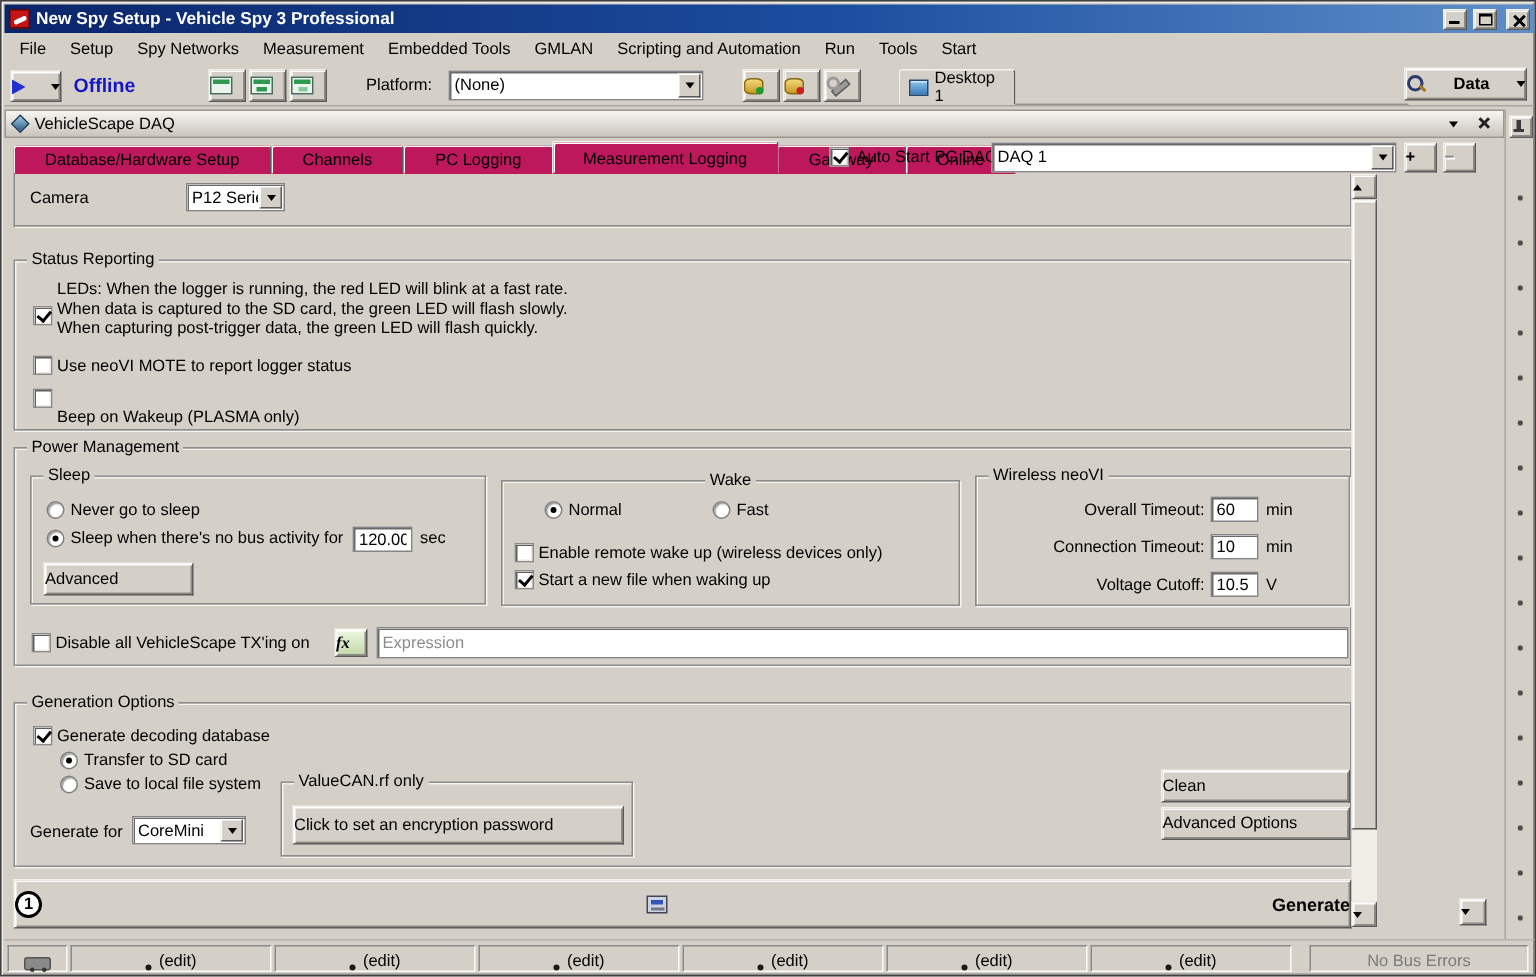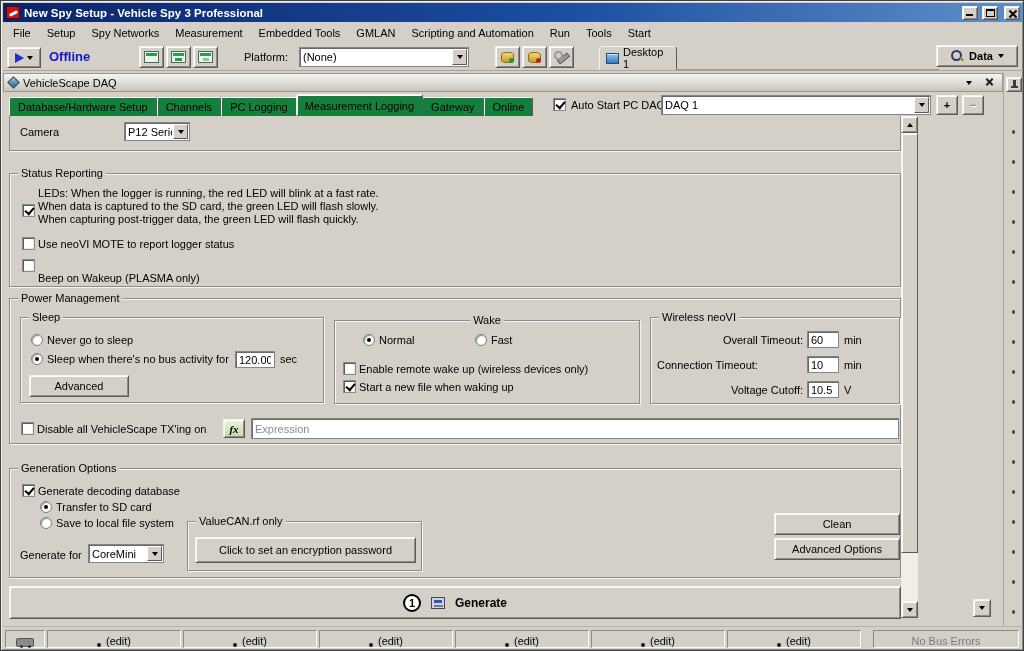--- a/index.html
+++ b/index.html
@@ -1,21 +1,21 @@
 <!DOCTYPE html>
 <html><head>
 <meta charset="utf-8">
 <style>
 *{margin:0;padding:0;box-sizing:border-box}
 html,body{background:#9a9a9a}
 #win{position:relative;width:1024px;height:651px;background:#d4d0c8;border:1px solid #404040;
 box-shadow:inset 1px 1px 0 #f0eee8, inset -1px -1px 0 #8a8a8a;overflow:hidden;
 font-family:"Liberation Sans",sans-serif;font-size:11px;color:#000}
 .b3{position:absolute;background:#d4d0c8;border:1px solid;border-color:#f4f2ec #5a5a5a #5a5a5a #f4f2ec;
-box-shadow:inset 1px 1px 0 #fff, inset -1px -1px 0 #8f8b84;display:flex;align-items:center;justify-content:center;font-size:11px;cursor:default}
+box-shadow:inset 1px 1px 0 #fff, inset -1px -1px 0 #8f8b84;display:flex;align-items:center;justify-content:space-between;font-size:11px;cursor:default}
 .b3.dis{color:#8a8a8a;text-shadow:1px 1px 0 #fff}
 .field{position:absolute;background:#fff;border:1px solid #848484;box-shadow:inset 1px 1px 0 #6a6a6a;
 font-family:"Liberation Sans",sans-serif;font-size:11px;padding:0 3px;color:#000}
 .field::placeholder{color:#8c8c8c}
 .combo{position:absolute;display:flex;align-items:center;background:#fff;border:1px solid #848484;
 box-shadow:inset 1px 1px 0 #6a6a6a;padding-left:3px}
 .combo .val{flex:1;white-space:nowrap;overflow:hidden}
 .combo .cbtn{width:15px;align-self:stretch;margin:1px;background:#d4d0c8;border:1px solid;
 border-color:#fff #5a5a5a #5a5a5a #fff;display:flex;align-items:center;justify-content:center;flex:none}
 .arr-d{width:0;height:0;border-left:3px solid transparent;border-right:3px solid transparent;border-top:4px solid #000}
@@ -67,21 +67,21 @@
 
 #panelhdr{position:absolute;left:2px;top:72px;width:1000px;height:19px;
 background:linear-gradient(#f6f5f1,#c9c5bd);border:1px solid #9a968e;display:flex;align-items:center;gap:5px;padding:0 5px}
 .vsicon{width:9px;height:9px;transform:rotate(45deg);background:linear-gradient(135deg,#9cc8e0,#2a5a88);border:1px solid #1e3a55;flex:none}
 .cls2{position:relative;width:14px;height:13px;flex:none}
 .cls2::before,.cls2::after{content:"";position:absolute;left:2px;top:5px;width:9px;height:2px;background:#222}
 .cls2::before{transform:rotate(45deg)}.cls2::after{transform:rotate(-45deg)}
 
 #tabrow{position:absolute;left:2px;top:93px;width:1000px;height:22px}
 .tabs{position:absolute;left:6px;top:0;height:22px;display:flex;align-items:flex-end}
-.tab{height:19px;padding:3px 8px 0;background:#15803d;border:1px solid;border-color:#f6f4ee #5a5a5a transparent #f6f4ee;
+.tab{height:19px;padding:3px 20px 0;background:#be185d;border:1px solid;border-color:#f6f4ee #5a5a5a transparent #f6f4ee;
 border-radius:2px 2px 0 0;white-space:nowrap;cursor:default}
 .tab.active{height:22px;padding-top:5px;position:relative;z-index:2;margin-left:-1px;margin-right:-1px;box-shadow:inset 1px 1px 0 #fff}
 
 #content{position:absolute;left:2px;top:115px;width:1000px;height:510px;background:#d4d0c8}
 
 .sbtrack{position:absolute;background:#f0eee7}
 .thumb{position:absolute;background:#d4d0c8;border:1px solid;border-color:#f4f2ec #5a5a5a #5a5a5a #f4f2ec;box-shadow:inset 1px 1px 0 #fff}
 
 #genbar{left:6px;top:470px;width:892px;height:33px;gap:10px;font-size:12px}
 .badge{width:18px;height:18px;border:2px solid #000;border-radius:50%;background:#fff;display:flex;align-items:center;justify-content:center;font-weight:bold;font-size:11px}
@@ -259,21 +259,21 @@
         <span class="txt" style="left:24px;top:42px">Enable remote wake up (wireless devices only)</span>
         <span class="cb on" style="left:8px;top:59px"></span>
         <span class="txt" style="left:24px;top:60px">Start a new file when waking up</span>
       </div>
 
       <div class="grp" style="left:640px;top:18px;width:250px;height:87px">
         <span class="lbl">Wireless neoVI</span>
         <span class="txt" style="left:6px;top:16px;width:146px;text-align:right">Overall Timeout:</span>
         <input class="field" style="left: 156px; top: 13px; width: 32px; height: 17px;" value="60">
         <span class="txt" style="left:193px;top:16px">min</span>
-        <span class="txt" style="left:6px;top:41px;width:146px;">Connection Timeout:</span>
+        <span class="txt" style="left:6px;top:41px;width:146px;text-align:right">Connection Timeout:</span>
         <input class="field" style="left: 156px; top: 38px; width: 32px; height: 17px;" value="10">
         <span class="txt" style="left:193px;top:41px">min</span>
         <span class="txt" style="left:6px;top:66px;width:146px;text-align:right">Voltage Cutoff:</span>
         <input class="field" style="left: 156px; top: 63px; width: 32px; height: 17px;" value="10.5">
         <span class="txt" style="left:193px;top:66px">V</span>
       </div>
     </div>
 
     <span class="cb" style="left:18px;top:306px"></span>
     <span class="txt" style="left:34px;top:307px">Disable all VehicleScape TX'ing on</span>

